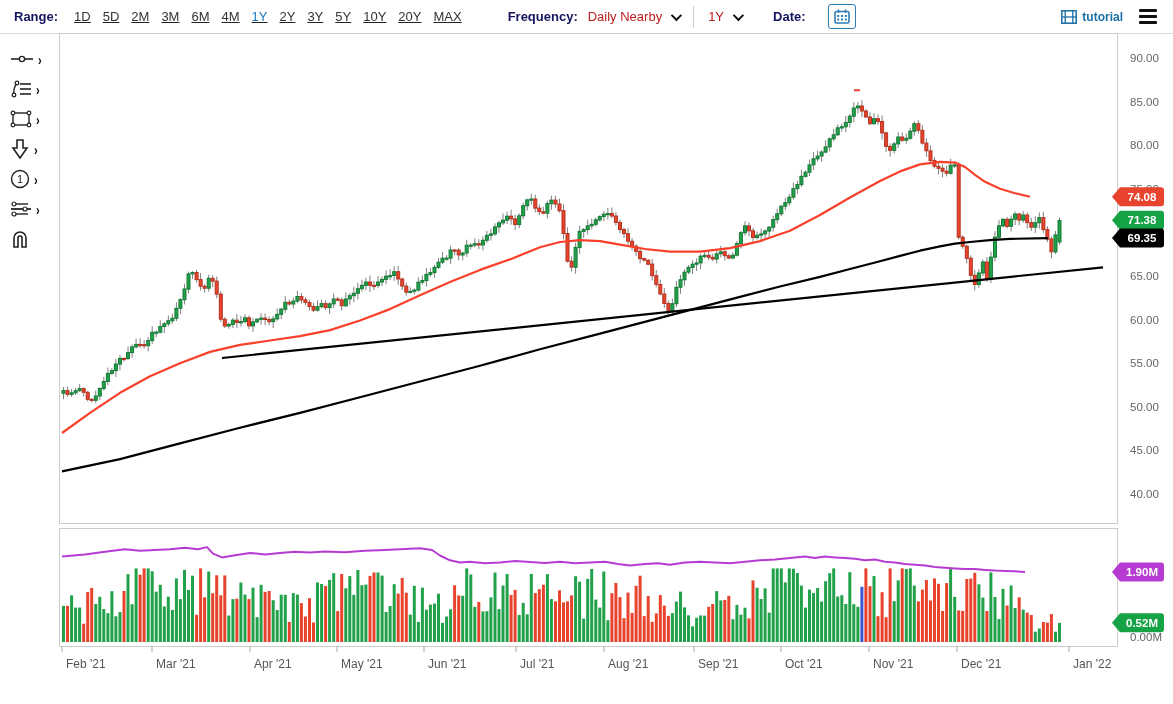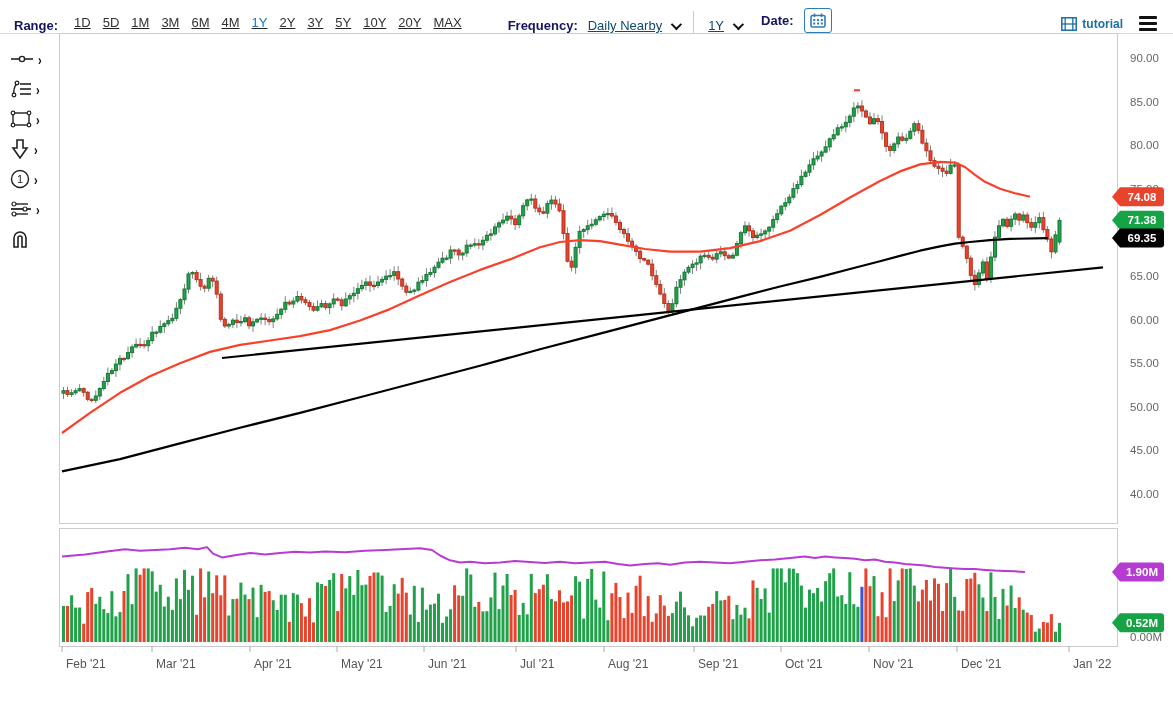--- a/index.html
+++ b/index.html
@@ -1,28 +1,28 @@
 <!DOCTYPE html>
 <html><head>
 <meta charset="utf-8">
 <style>
   * { margin:0; padding:0; box-sizing:border-box; }
   html,body { width:1173px; height:704px; background:#fff; overflow:hidden;
               font-family:"Liberation Sans","DejaVu Sans",sans-serif; }
 
   
   .toolbar { position:absolute; left:0; top:0; width:1173px; height:34px;
-             border-bottom:1px solid #d9d9d9; display:flex; align-items:flex-end;
-             padding:0 14px; font-size:13px; color:#222; background:#fff; }
+             border-bottom:1px solid #d9d9d9; display:flex; align-items:center;
+             padding:8px 14px; font-size:13px; color:#222; background:#fff; }
   .tb-label { font-weight:bold; color:#14145f; margin-right:10px; }
   .ranges { display:flex; align-items:center; gap:0;text-decoration:underline; }
   .range-item { padding:3px 6px; color:#333; cursor:pointer; }
   .range-item.active { color:#1878be; }
   .freq-label { margin-left:40px; }
-  .dd { display:flex; align-items:center; gap:7px; cursor:pointer; color:#0c4a6e;text-decoration:underline; }
+  .dd { display:flex; align-items:center; gap:7px; cursor:pointer; color:#b91c1c; }
   .chev { width:8px; height:8px; border-right:2px solid #111; border-bottom:2px solid #111;
           transform:rotate(45deg) translateY(-2px); display:inline-block; margin-left:2px; }
   .tb-divider { width:1px; height:22px; background:#ccc; margin:0 14px; }
   .date-wrap { display:flex; align-items:center; margin-left:20px; }
   .cal-btn { width:28px; height:25px; border:1px solid #2e7bb5; border-radius:3px;
              display:flex; align-items:center; justify-content:center; background:#fff;
              cursor:pointer; margin-left:10px; }
   .tb-right { margin-left:auto; display:flex; align-items:center; gap:14px; }
   .tutorial { display:flex; align-items:center; gap:5px; color:#1b6ea5; font-weight:bold;
               font-size:12px; cursor:pointer; }
@@ -40,21 +40,21 @@
   svg text { font-family:"Liberation Sans","DejaVu Sans",sans-serif; }
 </style>
 </head>
 <body>
 
 <div class="toolbar">
   <span class="tb-label">Range:</span>
   <span class="ranges" id="ranges">
       <span class="range-item">1D</span>
       <span class="range-item">5D</span>
-      <span class="range-item">1M</span>
+      <span class="range-item">2M</span>
       <span class="range-item">3M</span>
       <span class="range-item">6M</span>
       <span class="range-item">4M</span>
       <span class="range-item active">1Y</span>
       <span class="range-item">2Y</span>
       <span class="range-item">3Y</span>
       <span class="range-item">5Y</span>
       <span class="range-item">10Y</span>
       <span class="range-item">20Y</span>
       <span class="range-item">MAX</span>
@@ -63,21 +63,21 @@
   <span class="dd">
     <span>Daily Nearby</span>
     <span class="chev"></span>
   </span>
   <span class="tb-divider"></span>
   <span class="dd">
     <span>1Y</span>
     <span class="chev"></span>
   </span>
   <span class="date-wrap">
-    <span class="tb-label" style="margin:0">Date:</span>
+    <span class="tb-label" style="margin:12px">Date:</span>
     <span class="cal-btn">
       <svg width="16" height="15" viewBox="0 0 16 15">
         <rect x="1" y="2.5" width="14" height="11.5" rx="1.5" fill="none" stroke="#2e7bb5" stroke-width="1.6"></rect>
         <line x1="4.5" y1="0.5" x2="4.5" y2="4" stroke="#2e7bb5" stroke-width="1.6"></line>
         <line x1="11.5" y1="0.5" x2="11.5" y2="4" stroke="#2e7bb5" stroke-width="1.6"></line>
         <g fill="#2e7bb5">
           <rect x="3.2" y="6" width="2" height="2"></rect>
             <rect x="7" y="6" width="2" height="2"></rect>
             <rect x="10.8" y="6" width="2" height="2"></rect>
           <rect x="3.2" y="9.5" width="2" height="2"></rect>

